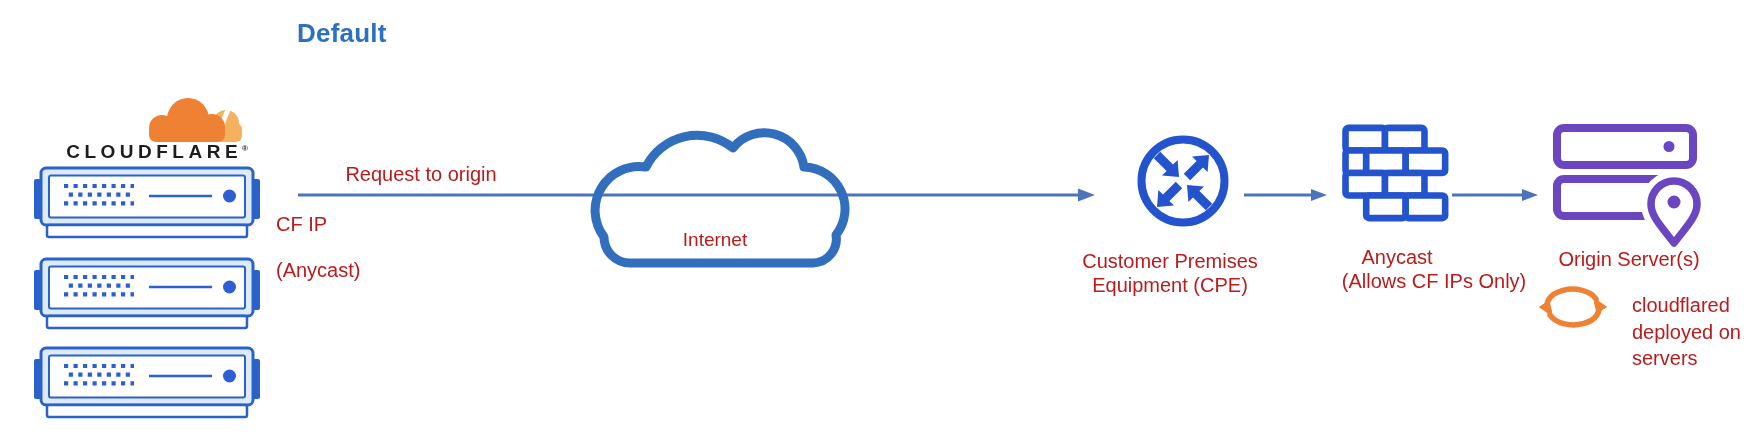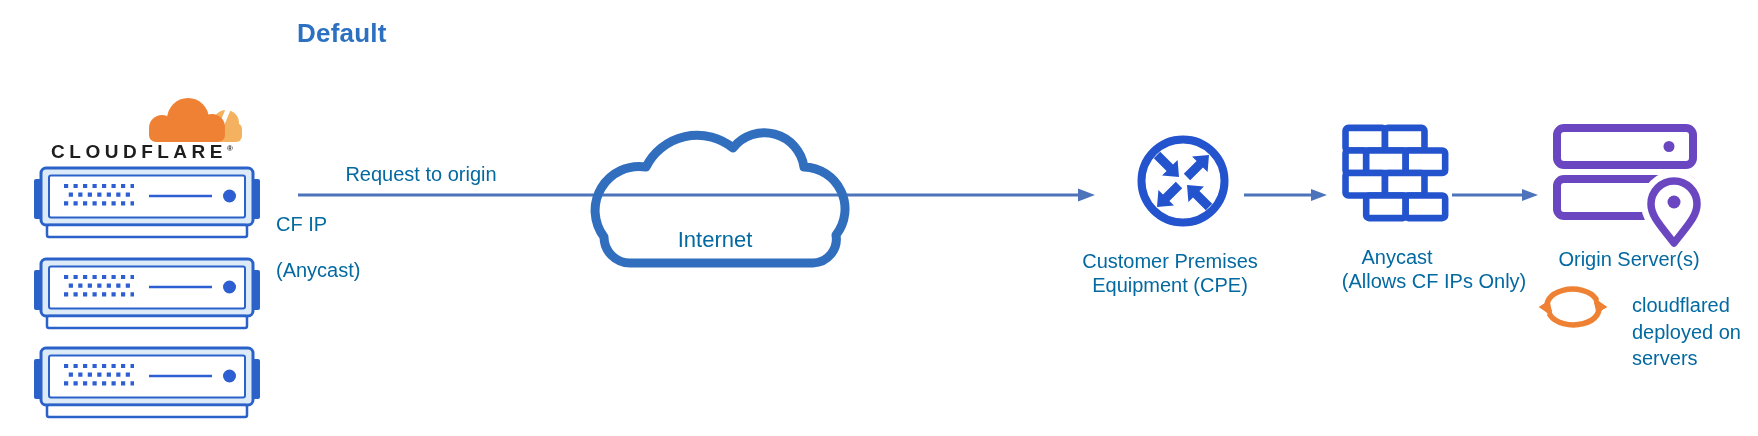--- a/index.html
+++ b/index.html
@@ -5,25 +5,25 @@
   html,body{margin:0;padding:0;background:#ffffff;}
   .canvas{
     position:relative;width:1758px;height:436px;background:#ffffff;
     font-family:"Liberation Sans",sans-serif;overflow:hidden;
   }
   .abs{position:absolute;}
   .title{
     font-size:26px;font-weight:600;color:#2c70c2;letter-spacing:0.2px;
   }
   .label{
-    position:absolute;color:#0369a1;font-size:20px;line-height:24px;white-space:nowrap;
+    position:absolute;color:#b91c1c;font-size:20px;line-height:24px;white-space:nowrap;
   }
   .label.centered{transform:translateX(-50%);text-align:center;}
   .wordmark{
-    position:absolute;left:36px;top:141px;width:212px;text-align:center;
+    position:absolute;left:36px;top:141px;width:212px;text-align:right;
     font-size:19px;font-weight:bold;color:#1d1d1d;letter-spacing:4.5px;white-space:nowrap;
   }
   .wordmark sup{font-size:8px;letter-spacing:0;}
   .note-lines div{line-height:26.5px;margin-left:20px;}
   svg{position:absolute;left:0;top:0;}
 </style>
 </head>
 <body>
 
 <div class="canvas">
@@ -126,21 +126,21 @@
 
   <div class="wordmark">
     <span>CLOUDFLARE</span><sup>®</sup>
   </div>
 
   <div class="label centered" style="left:421px;top:162px;">Request to origin</div>
 
   <div class="label" style="left:276px;top:212px;">CF IP</div>
   <div class="label" style="left:276px;top:238px;margin-top:20px;">(Anycast)</div>
 
-  <div class="label centered" style="left:715px;top:228px;font-size:22px;">Internet</div>
+  <div class="label centered" style="left:715px;top:228px;font-size:19px;">Internet</div>
 
   <div class="label centered" style="left:1170px;top:249px;">Customer Premises</div>
   <div class="label centered" style="left:1170px;top:273px;">Equipment (CPE)</div>
 
   <div class="label centered" style="left:1397px;top:245px;">Anycast</div>
   <div class="label centered" style="left:1434px;top:269px;">(Allows CF IPs Only)</div>
 
   <div class="label centered" style="left:1629px;top:247px;">Origin Server(s)</div>
 
   <div class="label note-lines" style="left:1612px;top:292px;">

